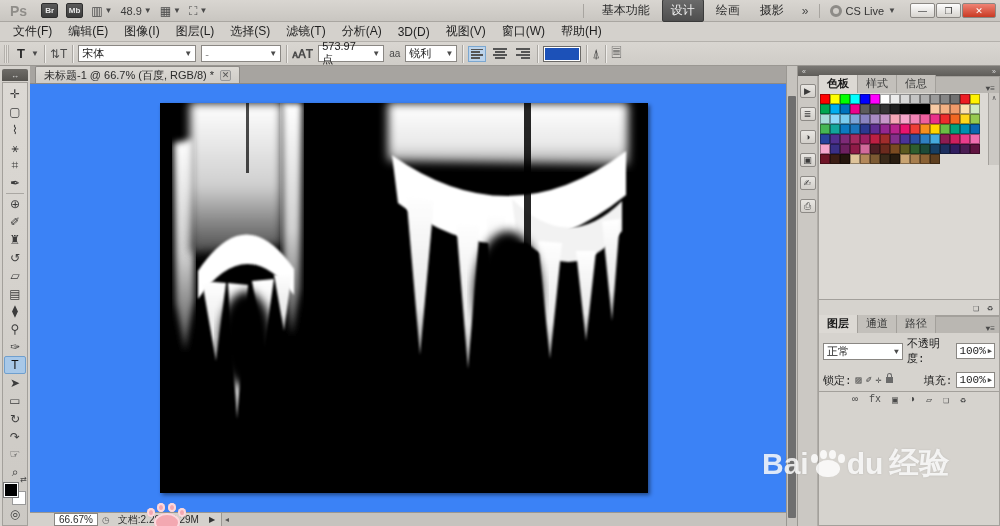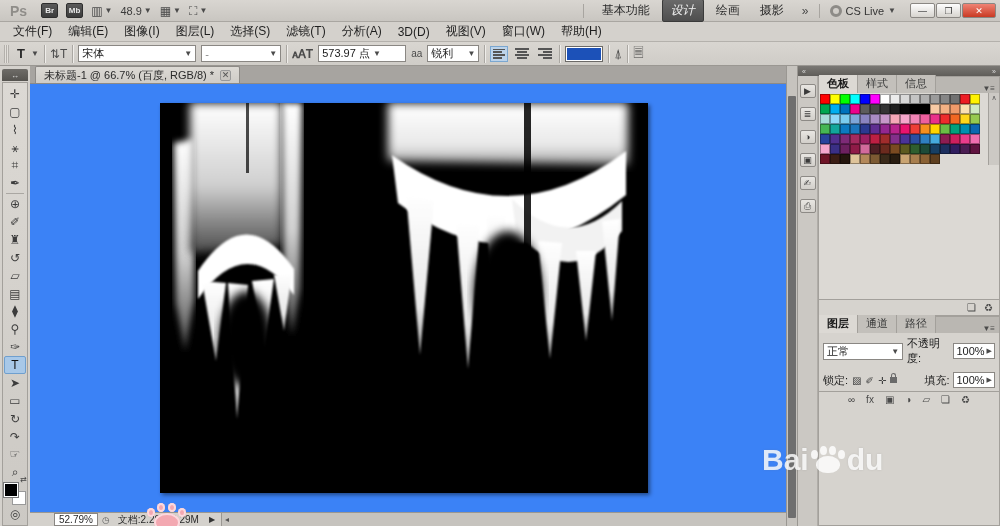--- a/index.html
+++ b/index.html
@@ -13,21 +13,21 @@
   .ps-logo { font-weight:bold; font-size:14px; color:#8f8d89; padding:0 6px; }
   .sq-btn { width:17px; height:15px; background:linear-gradient(#5a5a5a,#3c3c3c); color:#e8e8e8;
             font-size:8px; font-weight:bold; display:flex; align-items:center; justify-content:center;
             border:1px solid #2e2e2e; border-radius:2px; }
   .bar-ico { color:#4a4a4a; font-size:12px; display:flex; align-items:center; gap:2px; }
   .caret { font-size:8px; color:#4a4a4a; }
   .zoom-val { font-size:11px; color:#3a3a3a; }
   .appbar-right { margin-left:auto; display:flex; align-items:center; gap:10px; }
   .vsep { width:1px; height:14px; background:#a8a5a0; }
   .ws { padding:2px 8px; font-size:12px; color:#2a2a2a; border-radius:2px; }
-  .ws.active { background:linear-gradient(#6a6a6a,#4e4e4e); color:#f0f0f0; border:1px solid #3a3a3a;font-style:italic; }
+  .ws.active { background:linear-gradient(#6a6a6a,#4e4e4e); color:#f0f0f0; border:1px solid #3a3a3a; }
   .cs-live { display:flex; align-items:center; gap:4px; font-size:11px; color:#333; }
   .cs-circle { width:12px; height:12px; border:3px solid #8d8b87; border-radius:50%; }
   .win-btns { display:flex; gap:1px; margin-left:4px; }
   .win-btn { width:25px; height:15px; border:1px solid #8a8783; background:linear-gradient(#fdfdfd,#d7d4cf);
              font-size:9px; display:flex; align-items:center; justify-content:center; color:#333; border-radius:2px; }
   .win-btn.close { background:linear-gradient(#ef8374,#c93a23); color:#fff; font-weight:bold; width:34px; }
 
   
   .menubar { height:20px; display:flex; align-items:center; padding:0 6px; gap:2px;
              background:#d4d1cc; border-bottom:1px solid #b4b1ac; }
@@ -103,21 +103,21 @@
   
   .dock { width:203px; display:flex; flex-direction:column; background:#cbc8c3; border-left:1px solid #9a9792; }
   .dock-head { height:10px; background:linear-gradient(#7a7874,#5f5d59); display:flex; align-items:center;
                justify-content:space-between; padding:0 4px; color:#ddd; font-size:7px; }
   .dock-body { flex:1; display:flex; min-height:0; }
   .icon-strip { width:20px; display:flex; flex-direction:column; align-items:center; gap:9px; padding-top:8px;
                 background:#cbc8c3; border-right:1px solid #b0ada8; }
   .strip-ico { width:16px; height:14px; border:1px solid #8d8a86; background:linear-gradient(#e8e6e2,#d2cfca);
                font-size:9px; color:#3a3a3a; display:flex; align-items:center; justify-content:center; border-radius:2px; }
   .panels-col { flex:1; display:flex; flex-direction:column; min-width:0; }
-  .panel { display:flex; flex-direction:column; background:#d6d3ce; border:1px solid #a3a09b; }
+  .panel { display:flex; flex-direction:column; background:#d6d3ce; border:1px solid #a3a09b;font-family:Liberation Mono, monospace; }
   .panel-tabs { height:16px; background:#bab7b2; display:flex; align-items:flex-end; }
   .ptab { padding:1px 8px 2px; font-size:11px; color:#3a3a3a; border-right:1px solid #a3a09b; background:#c3c0bb; }
   .ptab.active { background:#dcd9d4; font-weight:bold; color:#1a1a1a; }
   .panel-menu { margin-left:auto; font-size:8px; color:#4a4a4a; padding:0 4px; }
   .swatch-body { display:flex; background:#dcd9d4; }
   .swatch-grid { width:172px; display:flex; flex-wrap:wrap; align-content:flex-start; padding:1px; }
   .swatch { width:10px; height:10px; border:1px solid rgba(0,0,0,.35); margin:0; }
   .swatch-scroll { width:11px; background:#ccc9c4; border-left:1px solid #a3a09b; font-size:7px; color:#555;
                    display:flex; justify-content:center; padding-top:1px; }
   .swatch-empty { flex:1; background:#dcd9d4; }
@@ -234,21 +234,21 @@
   <div class="select-box" style="width:118px">
     <span>宋体</span>
       <span class="caret">▼</span>
   </div>
   <div class="select-box" style="width:80px;color:#888">
     <span>-</span>
       <span class="caret">▼</span>
   </div>
   <span class="opt-sep"></span>
   <span class="bar-ico" style="font-weight:bold">🗚T</span>
-  <div class="num-box" style="width:88px">
+  <div class="num-box" style="width:66px">
     <span>573.97 点</span>
       <span class="caret">▼</span>
   </div>
   <span class="bar-ico" style="font-size:10px">aa</span>
   <div class="select-box" style="width:52px">
     <span>锐利</span>
       <span class="caret">▼</span>
   </div>
   <span class="opt-sep"></span>
   <span class="align-ico al-l active">
@@ -366,21 +366,21 @@
           <path d="M352,96 Q408,152 462,98 L462,128 Q408,190 356,128 Z" fill="#f2f2f2" filter="url(#bl1)"></path>
           <polygon points="378,138 390,256 402,140" fill="url(#gB)" filter="url(#bl1)"></polygon>
           <polygon points="416,148 426,238 436,148" fill="url(#gB)" filter="url(#bl1)"></polygon>
           <polygon points="442,118 452,218 460,116" fill="url(#gB)" filter="url(#bl1)"></polygon>
           <rect x="364" y="0" width="7" height="168" fill="#000" opacity=".85"></rect>
           <ellipse cx="348" cy="190" rx="34" ry="62" fill="#000" filter="url(#bl5)"></ellipse>
         </svg>
       </div>
     </div>
     <div class="statusbar">
-      <span class="zoom-box">52.79%</span>
+      <span class="zoom-box">66.67%</span>
       <span class="status-ico">◷</span>
       <span class="doc-info">文档:2.29M/2.29M</span>
       <span class="status-arrow">▶</span>
       <div class="hscroll">
         <span class="arr">◂</span>
       </div>
     </div>
   </div>
 
   <div class="vscroll">
@@ -584,20 +584,21 @@
   <div class="wm-line1">
     <span>Bai</span>
     <span class="wm-paw">
         <i class="pad"></i>
         <i class="t1"></i>
         <i class="t2"></i>
         <i class="t3"></i>
         <i class="t4"></i>
       </span>
     <span>du</span>
+    <span style="margin-left:6px">经验</span>
   </div>
 </div>
 
 <div class="paw-sticker">
   <i class="pad"></i>
     <i class="t1"></i>
     <i class="t2"></i>
     <i class="t3"></i>
     <i class="t4"></i>
 </div>

